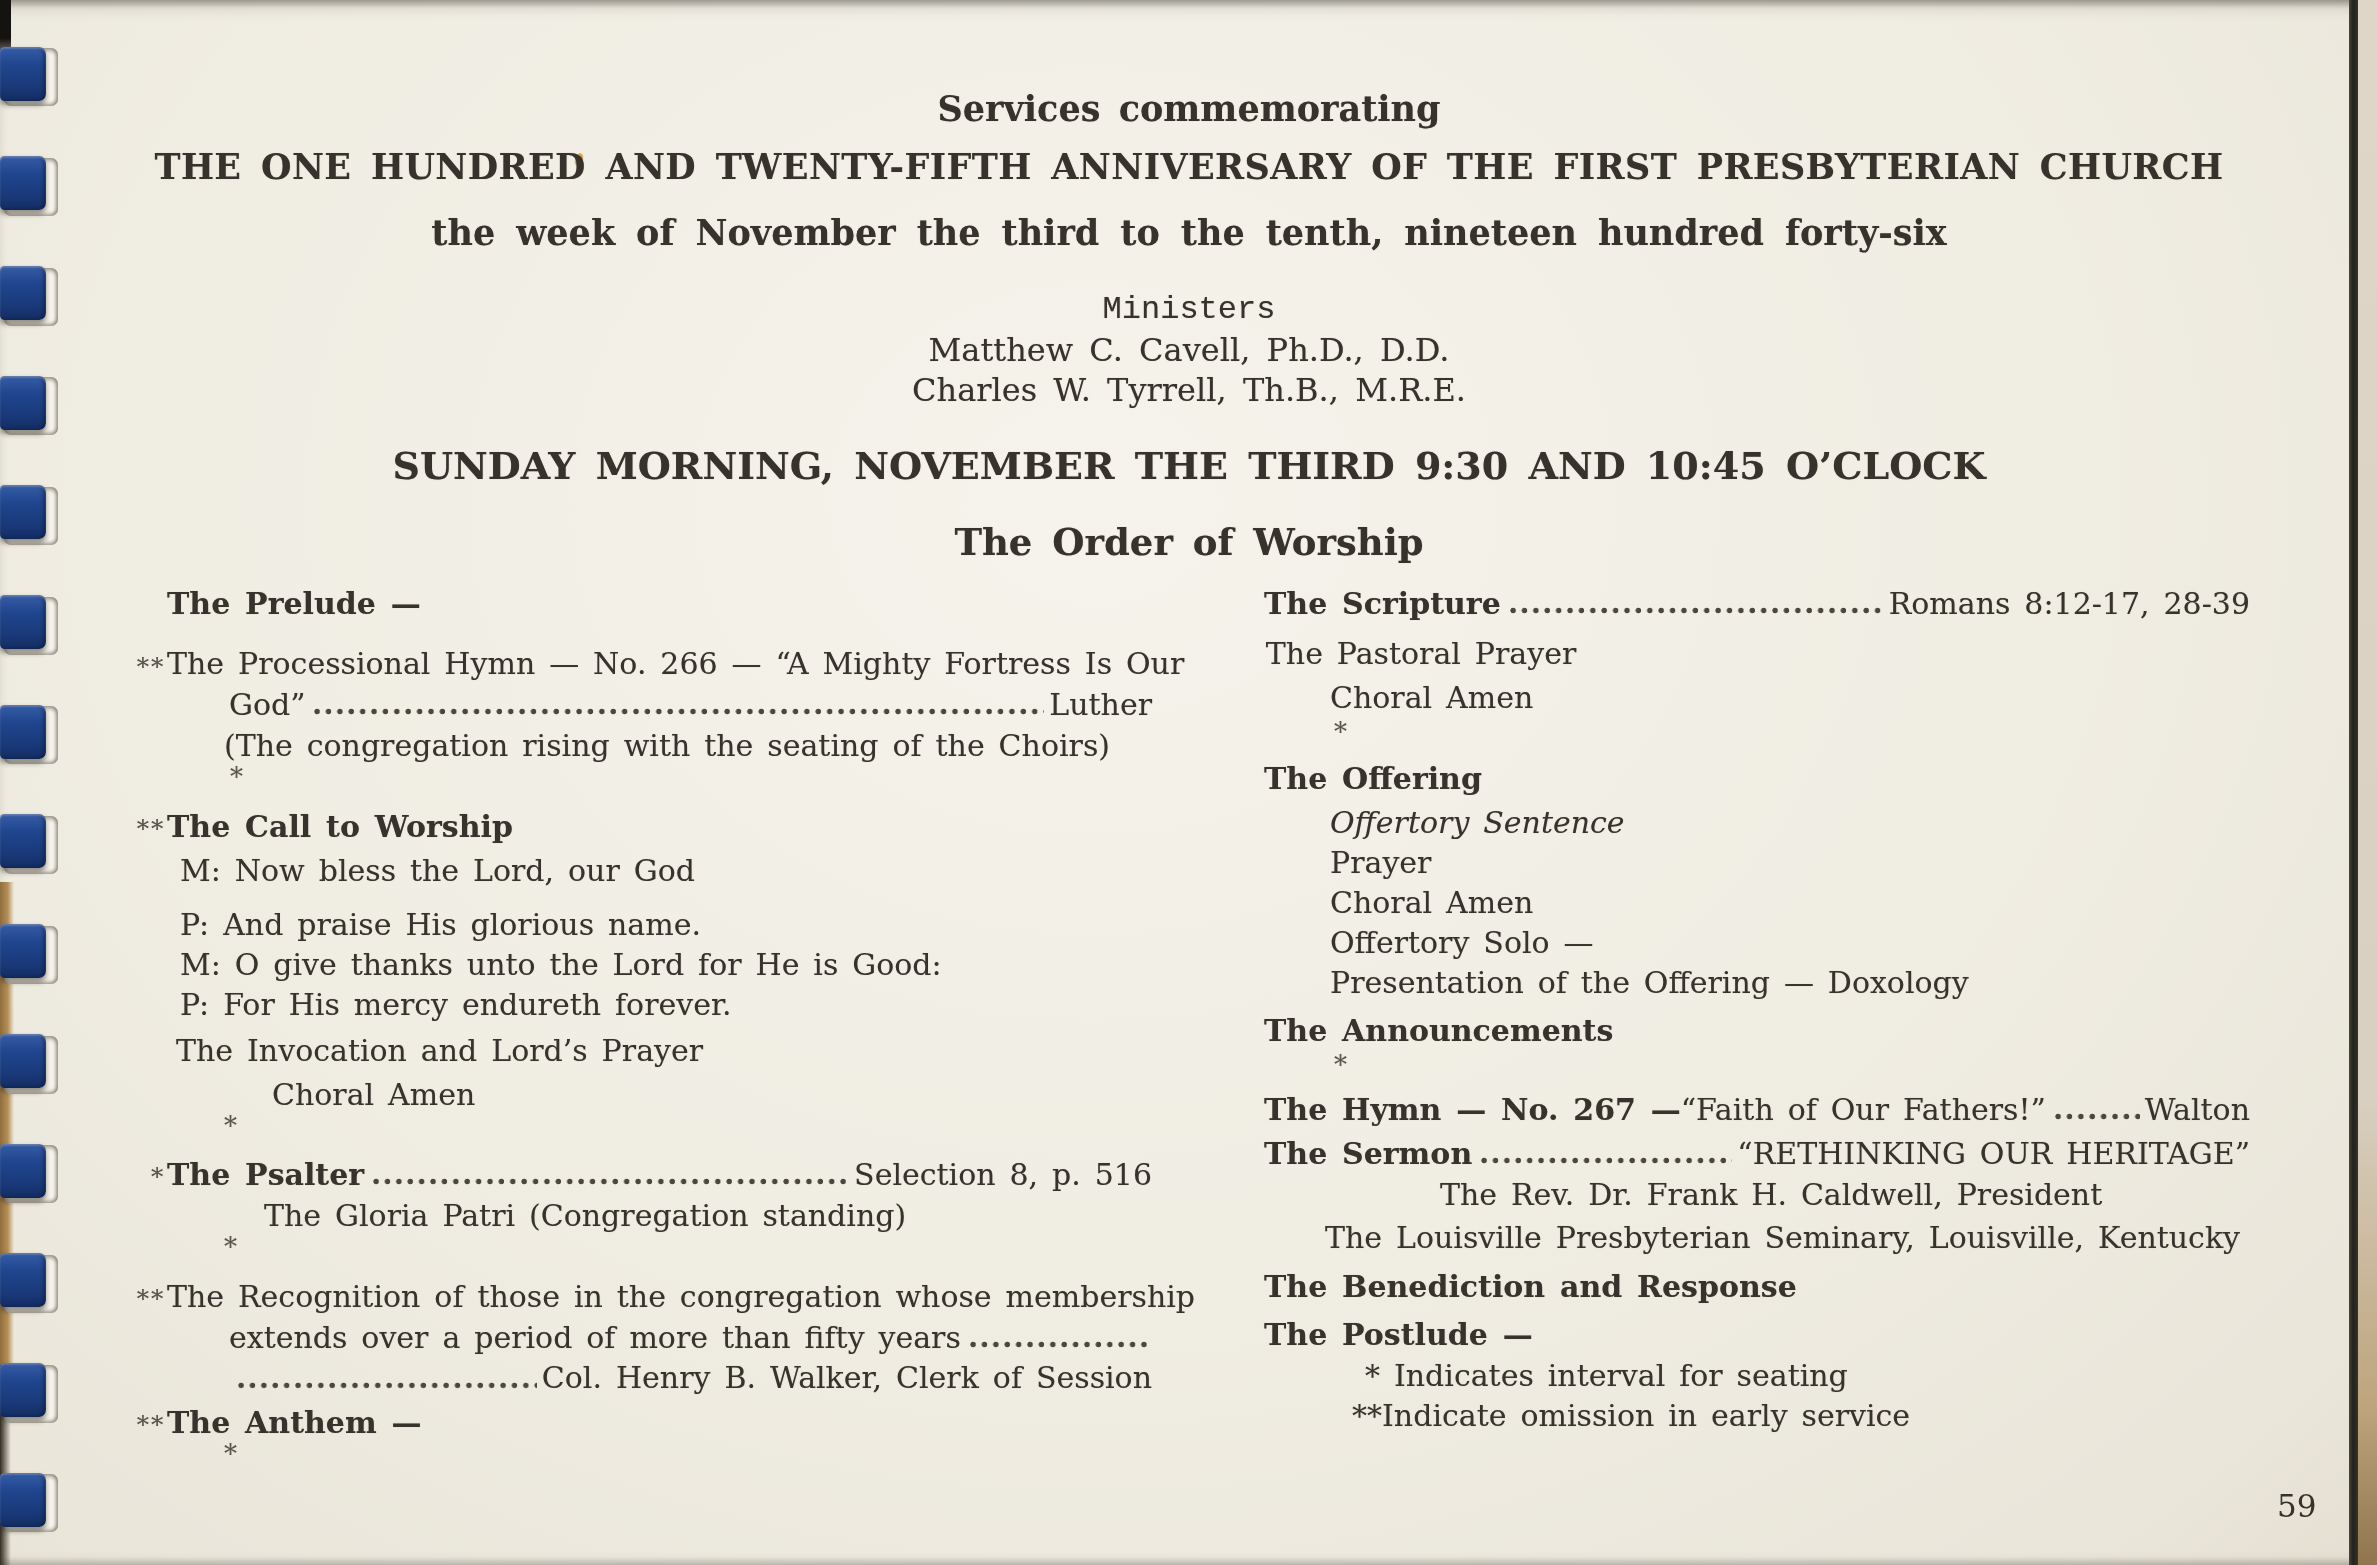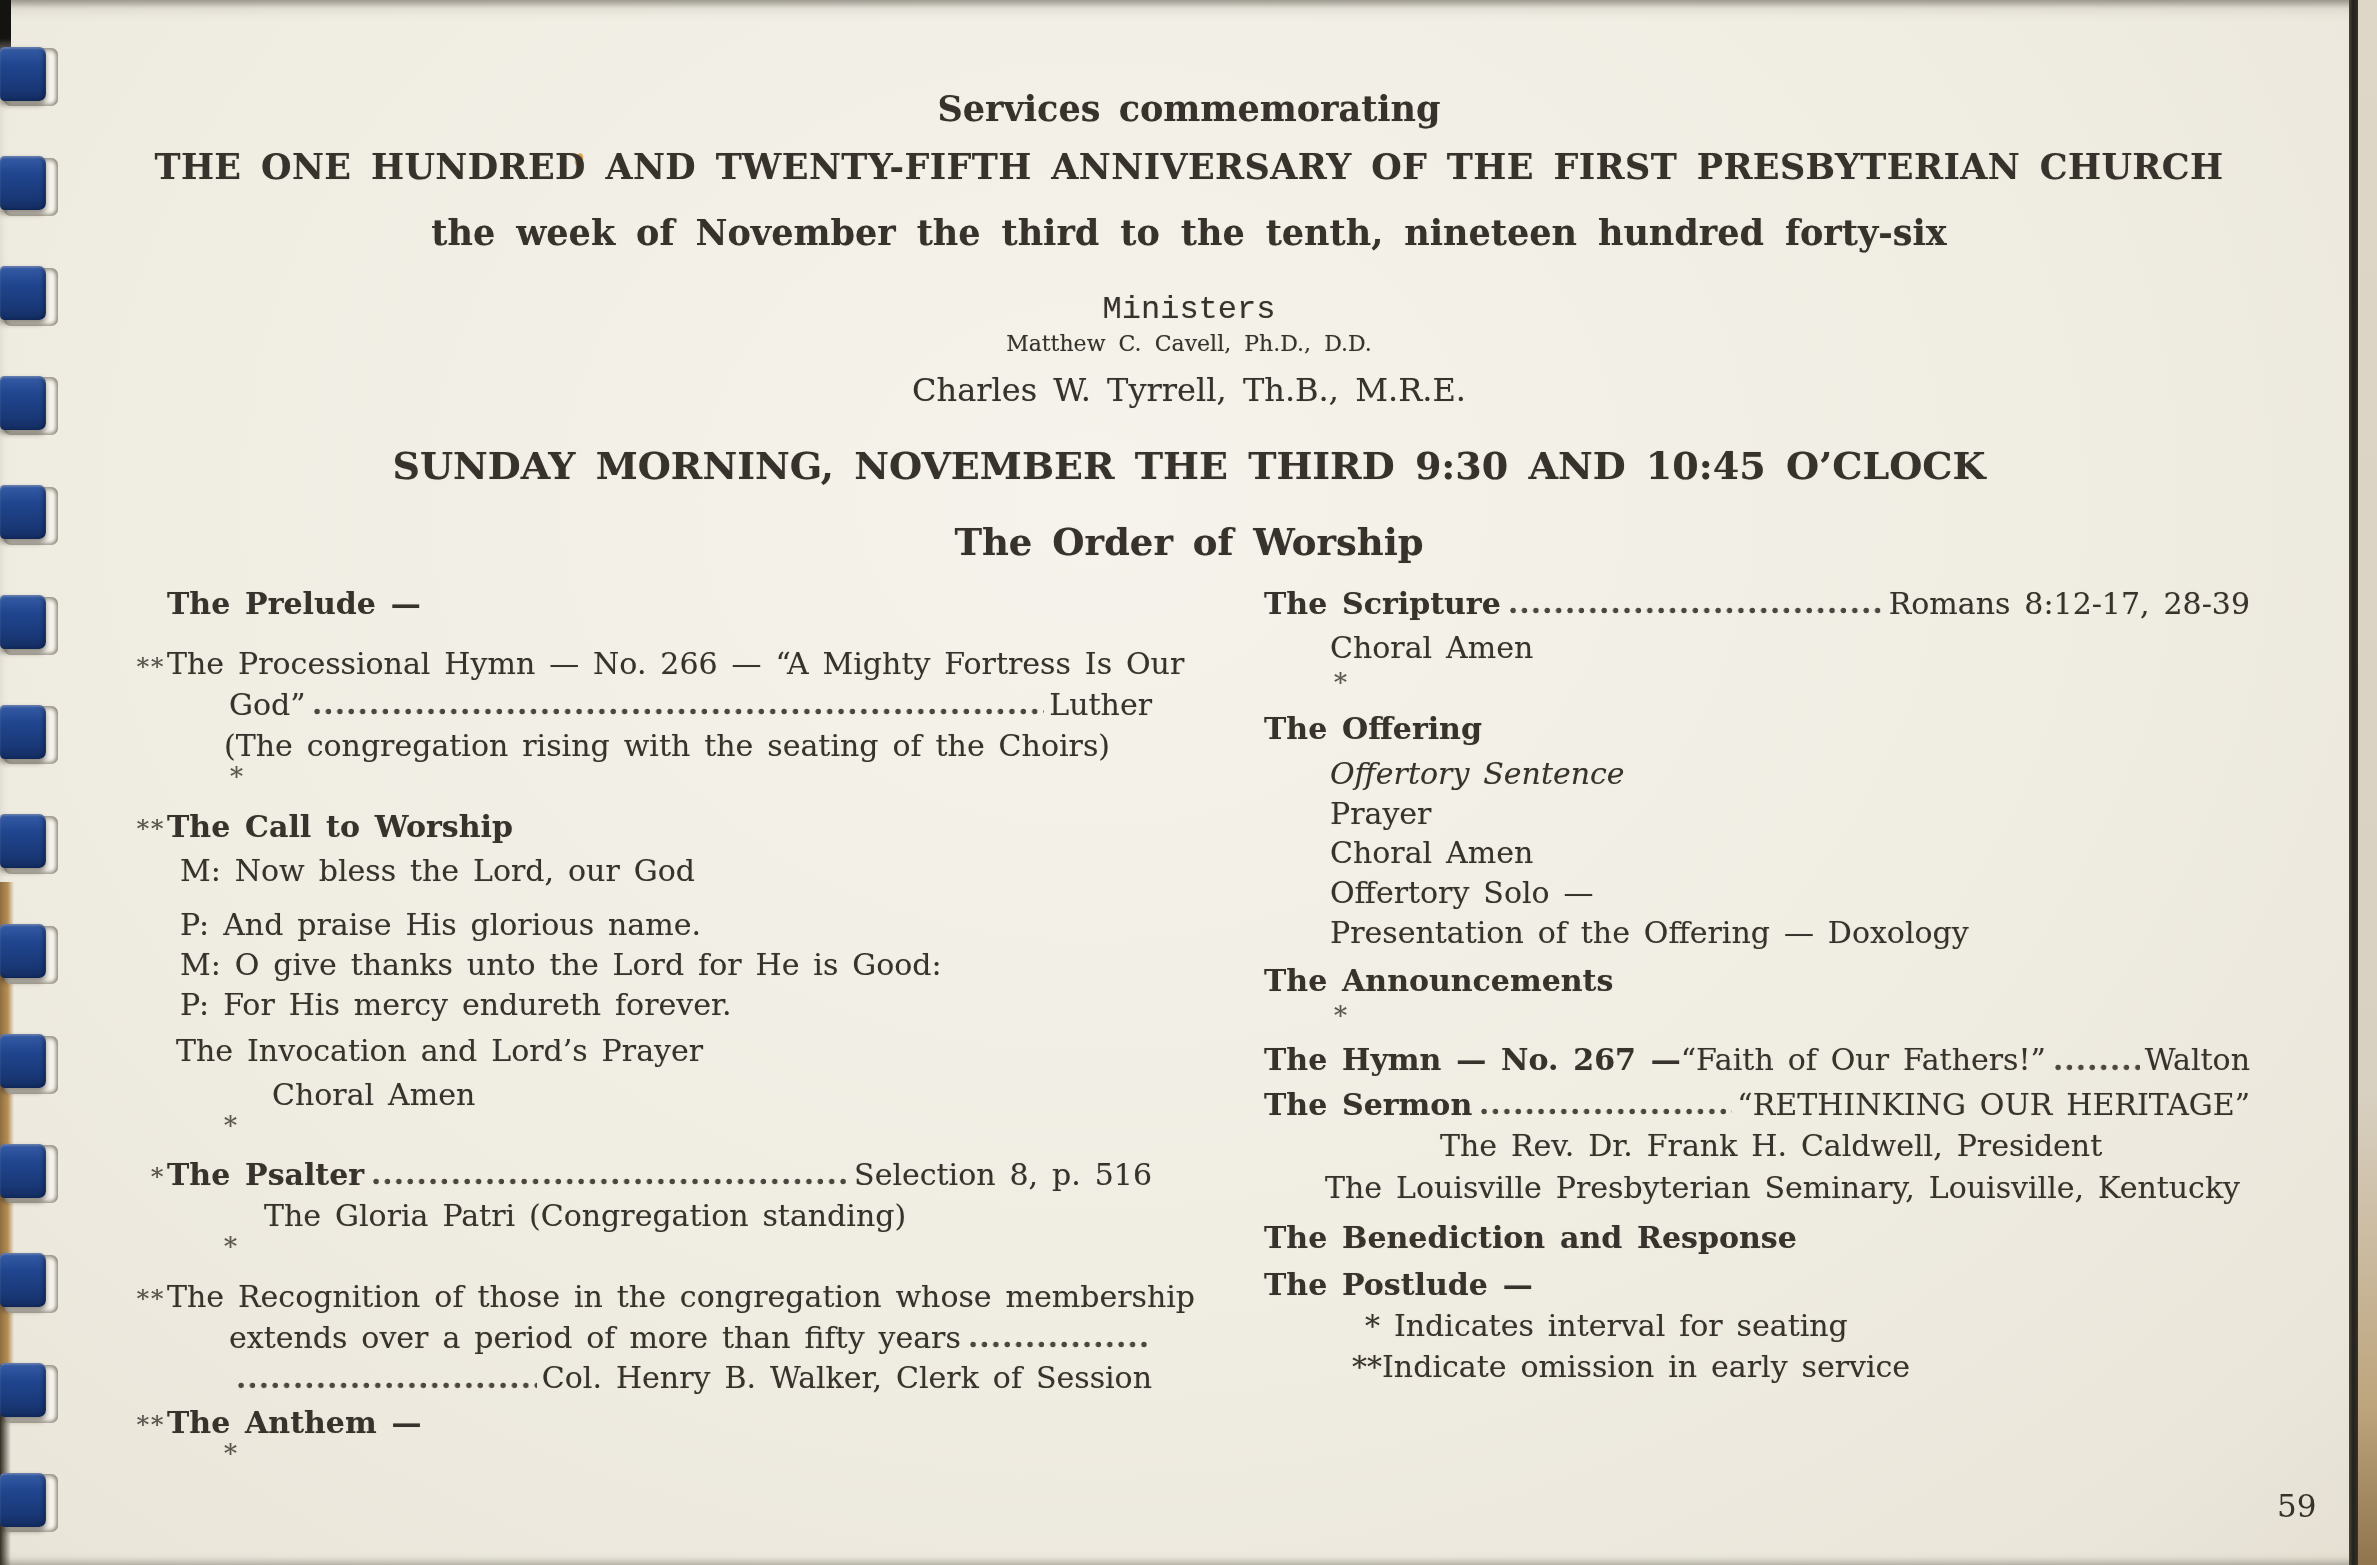--- a/index.html
+++ b/index.html
@@ -36,21 +36,21 @@
     background:linear-gradient(172deg,#3a62ab 0%,#24499312 0%), linear-gradient(180deg,#375ea8 0%,#20468f 32%,#183674 78%,#122a5c 100%);
     box-shadow:0 3.5px 5.3px rgba(50,44,32,.50), inset 0 1.8px 1.8px rgba(255,255,255,.28), inset -2.6px 0 3.5px rgba(8,16,40,.45);}
 
   
   .hline{position:absolute;left:105px;width:2168px;text-align:center;white-space:nowrap;
     text-shadow:0 0 0.9px rgba(55,50,42,.35);}
   .h-services{top:88px;font-size:35px;font-weight:bold;word-spacing:6.1px;}
   .h-title{top:146px;font-size:35px;font-weight:bold;word-spacing:7px;letter-spacing:0.4px;}
   .h-week{top:212px;font-size:35px;font-weight:bold;word-spacing:8.8px;}
   .h-ministers{top:291px;font-size:32px;word-spacing:5.3px;font-family:Liberation Mono, monospace;}
-  .h-name1{top:331px;font-size:22px;word-spacing:6.1px;}
+  .h-name1{top:331px;font-size:32px;word-spacing:6.1px;}
   .h-name2{top:371px;font-size:32px;word-spacing:6.1px;}
   .h-sunday{top:443px;font-size:38px;font-weight:bold;word-spacing:7px;}
   .h-order{top:520px;font-size:37px;font-weight:bold;word-spacing:7px;}
 
   
   .col{position:absolute;top:584px;display:flex;flex-direction:column;}
   #left-col{left:132px;width:1020px;}
   #right-col{left:1264px;width:986px;}
 
   .line{position:relative;display:flex;align-items:baseline;font-size:30px;line-height:39px;
@@ -236,20 +236,25 @@
   </div>
     </div>
   <div id="right-col" class="col">
       <div class="line" style="margin-top: 0px; padding-left: 0px;">
 
     <span class="b">The Scripture</span>
 
     <span class="leader"></span>
     <span class="r">Romans 8:12-17, 28-39</span>
   </div>
+      <div class="line" style="margin-top: 10.5px; padding-left: 1.8px;">
+
+    <span class="t">The Pastoral Prayer</span>
+
+  </div>
       <div class="line" style="margin-top: 5.3px; padding-left: 66px;">
 
     <span class="t">Choral Amen</span>
 
   </div>
       <div class="line" style="margin-top: 3.5px; padding-left: 70px; line-height: 24.6px;">
 
     <span class="t star">*</span>
 
   </div>

